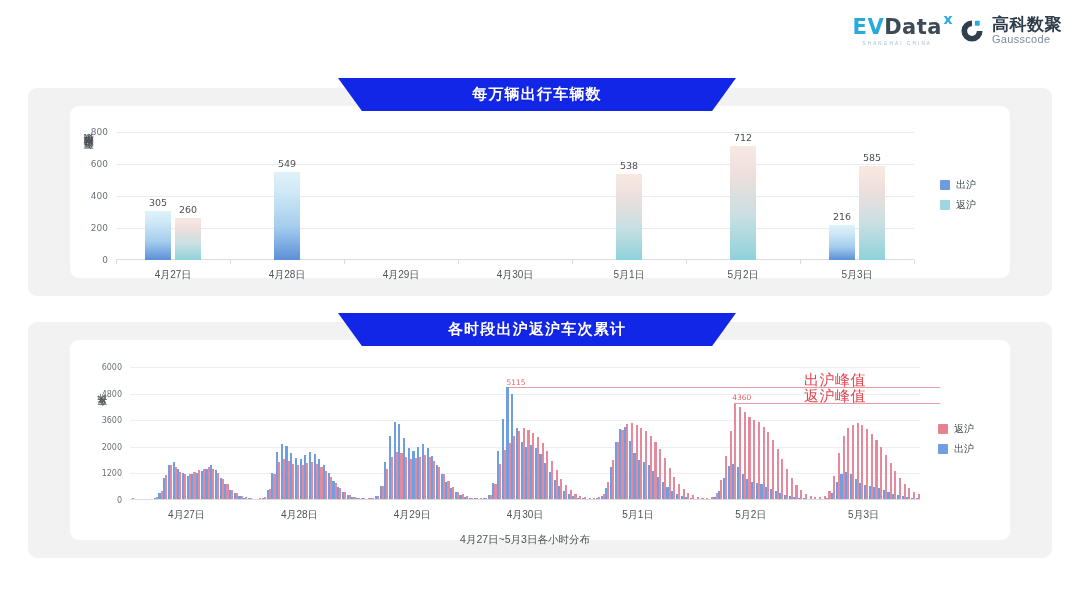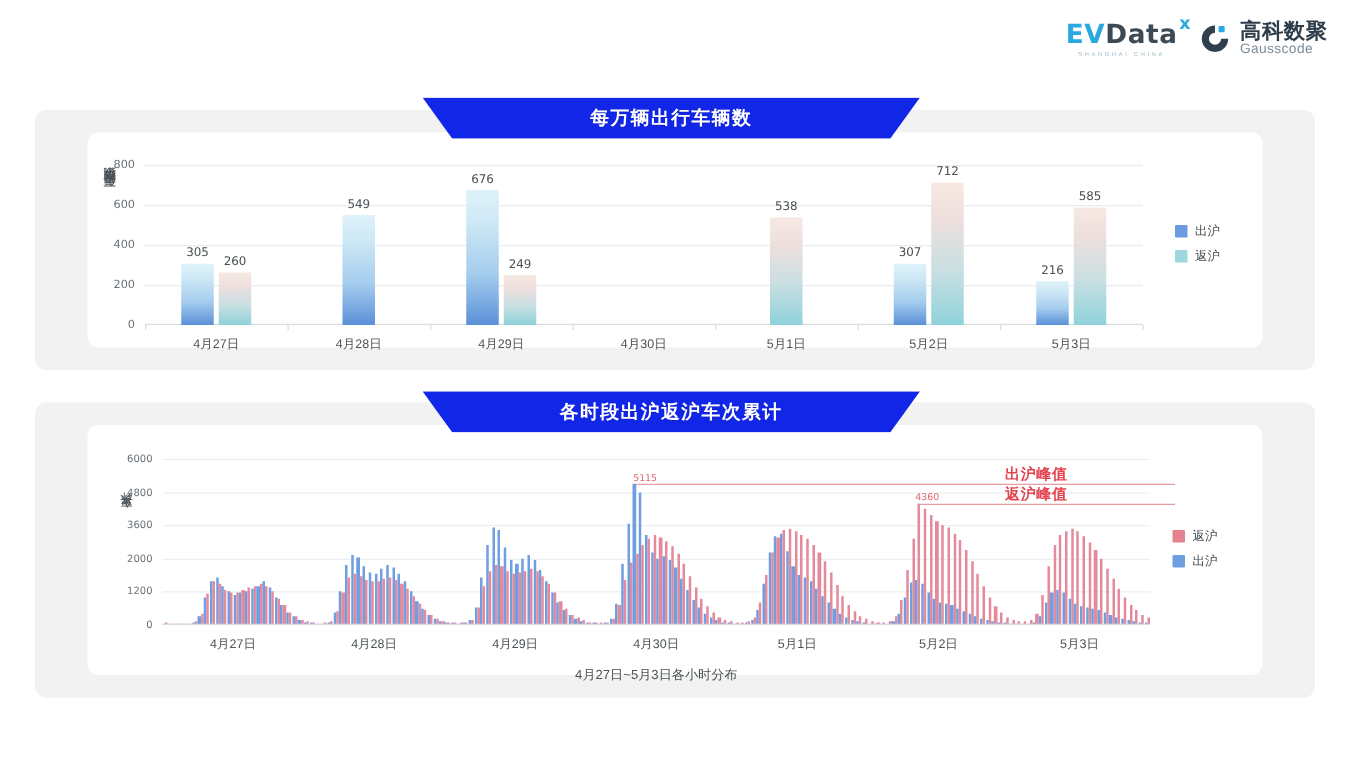--- a/index.html
+++ b/index.html
@@ -325,22 +325,22 @@
   }
   .peak-value {
     position: absolute;
     font-size: 7.5px;
     color: #e0666f;
     font-family: "DejaVu Sans", sans-serif;
     white-space: nowrap;
   }
   .peak-label {
     position: absolute;
-    font-size: 12px;
-    font-weight: 700;
+    font-size: 15px;
+    font-weight: 400;
     color: #e4444f;
     white-space: nowrap;
     letter-spacing: 0.5px;
   }
 </style>
 </head>
 <body>
 
 <div class="brand-bar">
   <div class="logo-evdata">
@@ -392,47 +392,33 @@
     <div class="c1-tick" style="left: 0px;"></div>
     <div class="c1-xlabel" style="left: 57px;">4月27日</div>
     <div class="c1-group" style="left: 142px; width: 58px;">
       <div class="c1-barwrap">
         <div class="c1-val" style="bottom: 90.84px;">549</div>
         <div class="c1-bar out" style="height: 87.84px;"></div>
       </div>
     </div>
     <div class="c1-tick" style="left: 114px;"></div>
     <div class="c1-xlabel" style="left: 171px;">4月28日</div>
-    <div class="c1-group" style="left: 256px; width: 58px;">
-      <div class="c1-barwrap">
-        <div class="c1-val" style="bottom: 111.16px;">676</div>
-        <div class="c1-bar out" style="height: 108.16px;"></div>
-      </div>
-      <div class="c1-barwrap">
-        <div class="c1-val" style="bottom: 42.84px;">249</div>
-        <div class="c1-bar ret" style="height: 39.84px;"></div>
-      </div>
-    </div>
     <div class="c1-tick" style="left: 228px;"></div>
     <div class="c1-xlabel" style="left: 285px;">4月29日</div>
     <div class="c1-tick" style="left: 342px;"></div>
     <div class="c1-xlabel" style="left: 399px;">4月30日</div>
     <div class="c1-group" style="left: 484px; width: 58px;">
       <div class="c1-barwrap">
         <div class="c1-val" style="bottom: 89.08px;">538</div>
         <div class="c1-bar ret" style="height: 86.08px;"></div>
       </div>
     </div>
     <div class="c1-tick" style="left: 456px;"></div>
     <div class="c1-xlabel" style="left: 513px;">5月1日</div>
     <div class="c1-group" style="left: 598px; width: 58px;">
-      <div class="c1-barwrap">
-        <div class="c1-val" style="bottom: 52.12px;">307</div>
-        <div class="c1-bar out" style="height: 49.12px;"></div>
-      </div>
       <div class="c1-barwrap">
         <div class="c1-val" style="bottom: 116.92px;">712</div>
         <div class="c1-bar ret" style="height: 113.92px;"></div>
       </div>
     </div>
     <div class="c1-tick" style="left: 570px;"></div>
     <div class="c1-xlabel" style="left: 627px;">5月2日</div>
     <div class="c1-group" style="left: 712px; width: 58px;">
       <div class="c1-barwrap">
         <div class="c1-val" style="bottom: 37.56px;">216</div>

